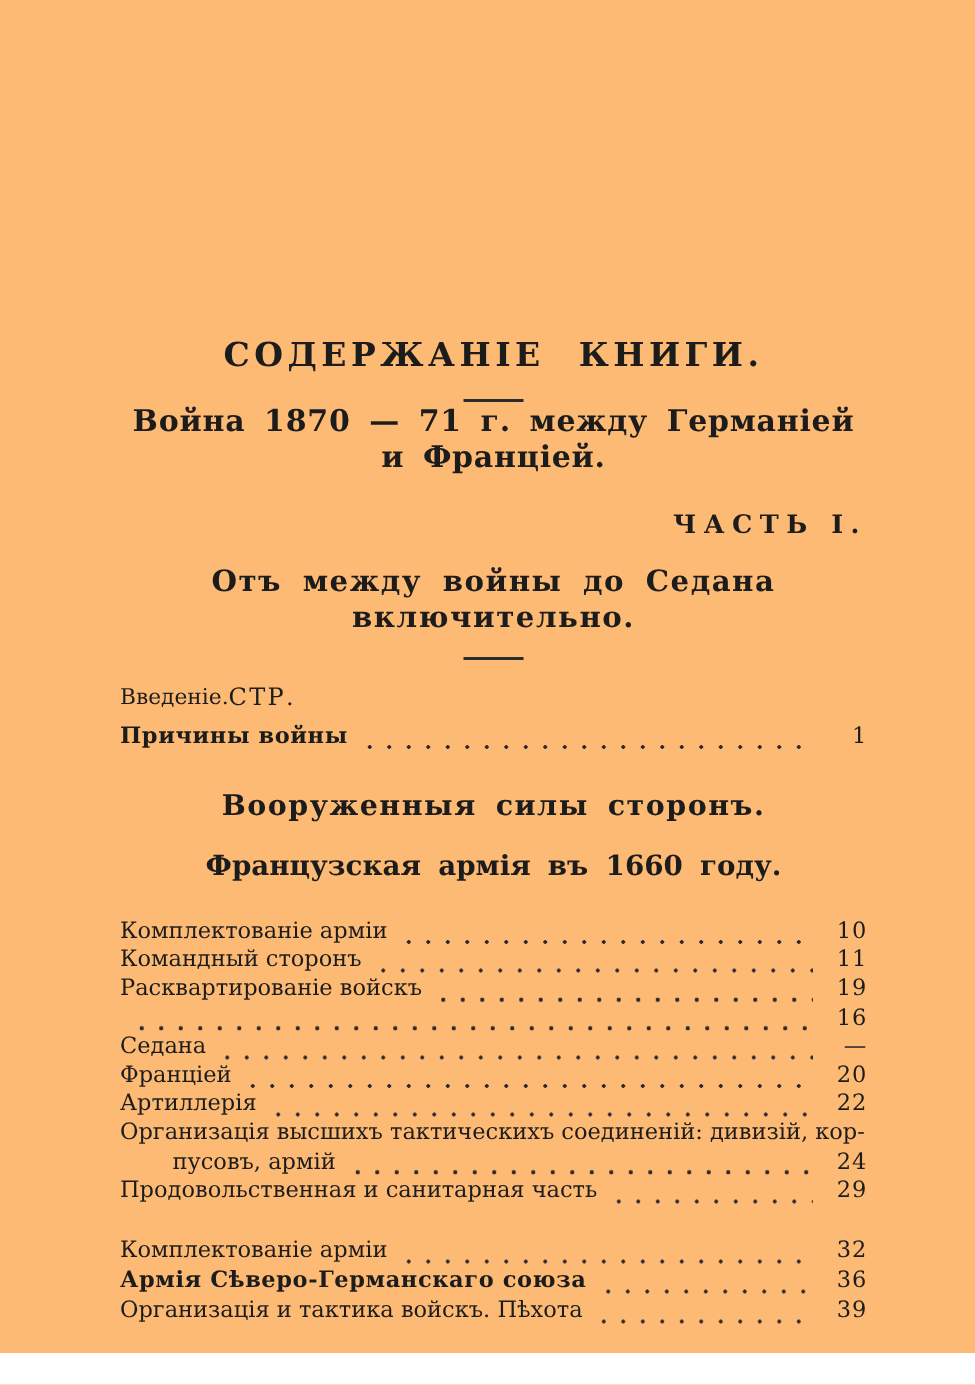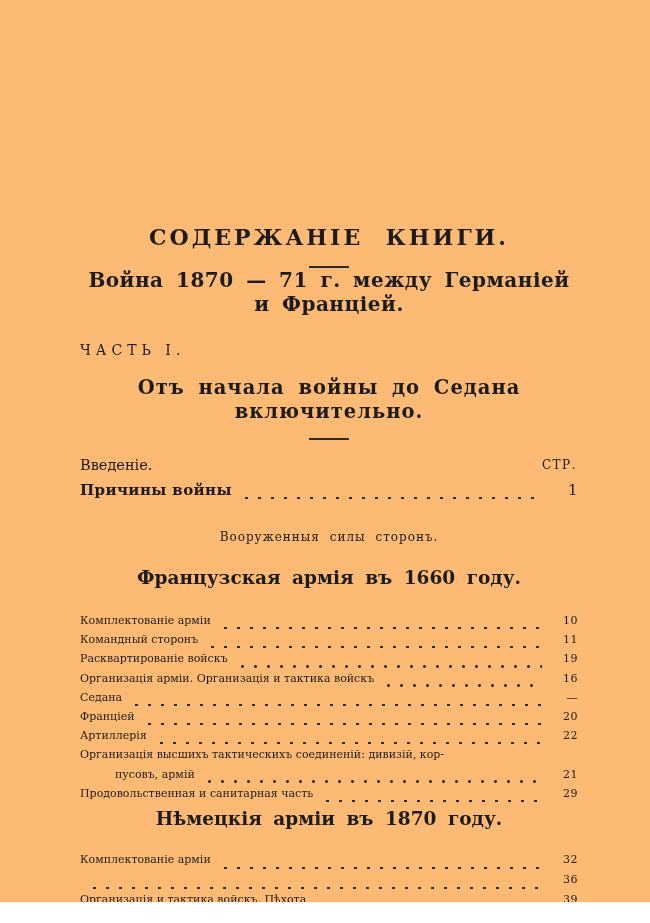--- a/index.html
+++ b/index.html
@@ -41,51 +41,52 @@
   .war-title {
     text-align: center;
     font-size: 20px;
     font-weight: bold;
     letter-spacing: 0.5px;
     word-spacing: 5px;
     line-height: 24px;
   }
   .part-label {
     margin-top: 26px;
-    text-align: left;
-    font-size: 14px;
+    text-align: right;
+    font-size: 17px;
     letter-spacing: 5px;
     line-height: 17px;
+    font-weight: bold;
   }
   .part-title {
     margin-top: 17px;
     text-align: center;
     font-size: 19.5px;
     font-weight: bold;
     letter-spacing: 1px;
     word-spacing: 6px;
     line-height: 24px;
   }
   .col-header-row {
     margin-top: 16px;
     display: flex;
-    justify-content: space-between;
+    justify-content: flex-start;
     align-items: flex-end;
     line-height: 18px;
   }
   .intro-label { font-size: 14.5px; }
   .page-col-header {
-    font-size: 12px;
+    font-size: 16px;
     letter-spacing: 1.5px;
     padding-right: 1px;
   }
   .toc-row {
     display: flex;
     align-items: baseline;
-    font-size: 11px;
+    font-size: 15px;
     line-height: 19.2px;
   }
   .toc-row.intro-entry {
     margin-top: 6px;
     font-size: 15px;
     line-height: 20px;
   }
   .display-face {
     font-weight: bold;
     letter-spacing: 0.4px;
@@ -99,22 +100,22 @@
     background: radial-gradient(circle, #2b2b2b 1.2px, rgba(0,0,0,0) 1.5px) left bottom / 13px 4.5px repeat-x;
   }
   .toc-page {
     min-width: 26px;
     text-align: right;
     letter-spacing: 0.5px;
   }
   .section-heading {
     margin-top: 26px;
     text-align: center;
-    font-size: 12px;
-    font-weight: normal;
+    font-size: 19px;
+    font-weight: bold;
     letter-spacing: 1px;
     word-spacing: 5px;
     line-height: 22px;
   }
   .army-heading {
     margin-top: 18px;
     text-align: center;
     font-size: 18.5px;
     font-weight: bold;
     word-spacing: 5px;
@@ -130,21 +131,21 @@
 <body>
 
 <div class="page">
   <div class="content">
 
     <div class="book-title">СОДЕРЖАНІЕ КНИГИ.</div>
     <hr class="rule">
 
     <div class="war-title">Война 1870 — 71 г. между Германіей и Франціей.</div>
     <div class="part-label">ЧАСТЬ I.</div>
-    <div class="part-title">Отъ начала войны до Седана включительно.</div>
+    <div class="part-title">Отъ между войны до Седана включительно.</div>
     <hr class="rule rule-2">
 
     <div class="col-header-row">
       <span class="intro-label">Введеніе.</span>
       <span class="page-col-header">СТР.</span>
     </div>
 
     <div class="toc-row intro-entry">
       <span class="toc-label display-face">Причины войны</span>
       <span class="leader"></span>
@@ -164,21 +165,20 @@
         <span class="toc-label">Командный сторонъ</span>
         <span class="leader"></span>
         <span class="toc-page">11</span>
       </div>
       <div class="toc-row">
         <span class="toc-label">Расквартированіе войскъ</span>
         <span class="leader"></span>
         <span class="toc-page">19</span>
       </div>
       <div class="toc-row">
-        <span class="toc-label">Организація арміи. Организація и тактика войскъ</span>
         <span class="leader"></span>
         <span class="toc-page">16</span>
       </div>
       <div class="toc-row">
         <span class="toc-label">Седана</span>
         <span class="leader"></span>
         <span class="toc-page">—</span>
       </div>
       <div class="toc-row">
         <span class="toc-label">Франціей</span>
@@ -189,38 +189,38 @@
         <span class="toc-label">Артиллерія</span>
         <span class="leader"></span>
         <span class="toc-page">22</span>
       </div>
       <div class="toc-row wrap-first">
         <span class="toc-label">Организація высшихъ тактическихъ соединеній: дивизій, кор-</span>
       </div>
       <div class="toc-row wrap-second">
         <span class="toc-label">пусовъ, армій</span>
         <span class="leader"></span>
-        <span class="toc-page">21</span>
+        <span class="toc-page">24</span>
       </div>
       <div class="toc-row">
         <span class="toc-label">Продовольственная и санитарная часть</span>
         <span class="leader"></span>
         <span class="toc-page">29</span>
       </div>
     </div>
 
-    <div class="army-heading german">Нѣмецкія арміи въ 1870 году.</div>
 
     <div class="toc-list german">
       <div class="toc-row">
         <span class="toc-label">Комплектованіе арміи</span>
         <span class="leader"></span>
         <span class="toc-page">32</span>
       </div>
       <div class="toc-row">
+        <span class="toc-label display-face">Армія Сѣверо-Германскаго союза</span>
         <span class="leader"></span>
         <span class="toc-page">36</span>
       </div>
       <div class="toc-row">
         <span class="toc-label">Организація и тактика войскъ. Пѣхота</span>
         <span class="leader"></span>
         <span class="toc-page">39</span>
       </div>
 
     </div>

